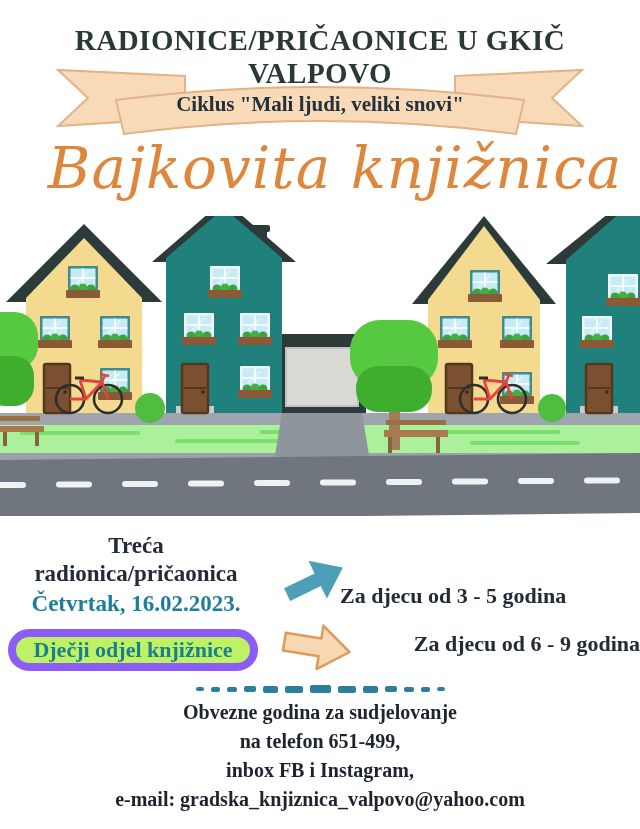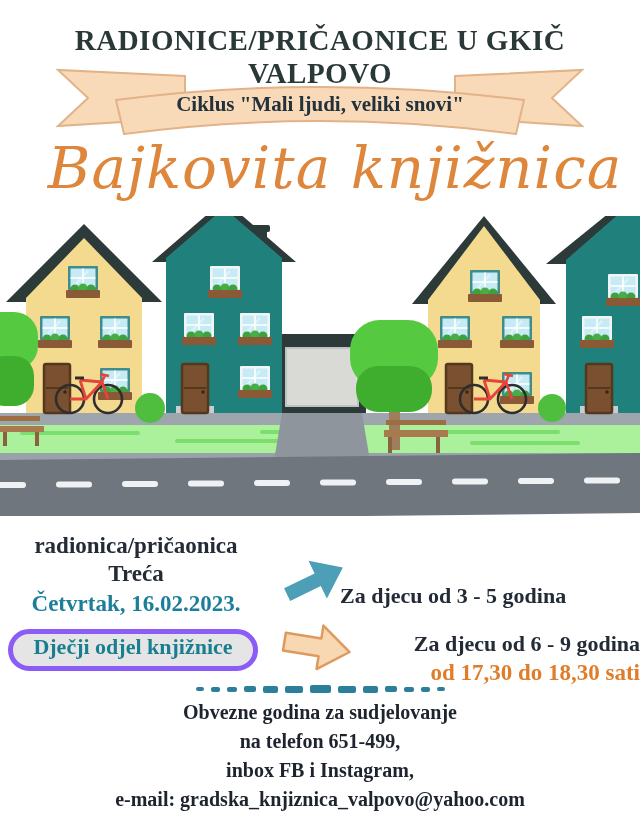--- a/index.html
+++ b/index.html
@@ -26,22 +26,22 @@
     font-size:58px;color:#DE873C;letter-spacing:1px;padding-left:15px;
   }
   
   #scene{top:216px;left:0;}
   
   #session-block{top:532px;left:0;width:272px;text-align:center;color:#232B36;}
   .session-line{font-size:23px;font-weight:700;line-height:28px;}
   #session-date{font-size:23px;font-weight:700;color:#1D7E9C;margin-top:3px;}
   #location-badge{
     top:629px;left:8px;width:250px;height:42px;border-radius:23px;
-    background:#e5e5e5;border:5px solid #8b5cf6;box-sizing:border-box;
-    display:flex;justify-content:center;
+    background:#bef264;border:8px solid #8b5cf6;box-sizing:border-box;
+    display:flex;align-items:center;justify-content:center;
     font-size:22px;font-weight:700;color:#1A7E91;
   }
   #arrow-teal{top:548px;left:276px;}
   #arrow-peach{top:618px;left:278px;}
   #schedule-block-1{top:536px;left:340px;width:280px;margin-top:46px;}
   #schedule-block-2{top:630px;left:360px;width:280px;text-align:right;}
   .group-line{font-size:22px;font-weight:700;color:#232B36;line-height:28px;}
   .time-line{font-size:23px;font-weight:700;line-height:29px;}
   .time-teal{color:#1D7E9C;}
   .time-orange{color:#E07D2A;}
@@ -217,22 +217,22 @@
 
     <g transform="translate(70,170)">
       <use href="#bike"></use>
     </g>
     <g transform="translate(474,170)">
       <use href="#bike"></use>
     </g>
   </svg>
 
   <div id="session-block" class="abs">
+    <div class="session-line">Treća</div>
     <div class="session-line">radionica/pričaonica</div>
-    <div class="session-line">Treća</div>
     <div id="session-date">Četvrtak, 16.02.2023.</div>
   </div>
   <div id="location-badge" class="abs">
     <span>Dječji odjel knjižnice</span>
   </div>
 
   <svg id="arrow-teal" class="abs" width="78" height="66" viewBox="0 0 78 66">
     <g transform="rotate(-26 39 33)">
       <polygon points="8,26 42,26 42,12 70,33 42,54 42,40 8,40" fill="#4C9FB7"></polygon>
     </g>
@@ -241,21 +241,20 @@
     <g transform="rotate(9 40 29)">
       <polygon points="6,20 42,20 42,7 72,29 42,51 42,38 6,38" fill="#F8D8B3" stroke="#DE9A5C" stroke-width="2.5" stroke-linejoin="round"></polygon>
     </g>
   </svg>
 
   <div id="schedule-block-1" class="abs">
     <div class="group-line">Za djecu od 3 - 5 godina</div>
   </div>
   <div id="schedule-block-2" class="abs">
     <div class="group-line">Za djecu od 6 - 9 godina</div>
-    <div class="time-line time-orange">od 17,30 do 18,30 sati</div>
   </div>
 
   <div id="divider" class="abs">
       <span style="width: 8px; height: 4px;"></span>
       <span style="width: 9px; height: 5px;"></span>
       <span style="width: 10px; height: 5px;"></span>
       <span style="width: 12px; height: 6px;"></span>
       <span style="width: 15px; height: 7px;"></span>
       <span style="width: 18px; height: 7px;"></span>
       <span style="width: 21px; height: 8px;"></span>

